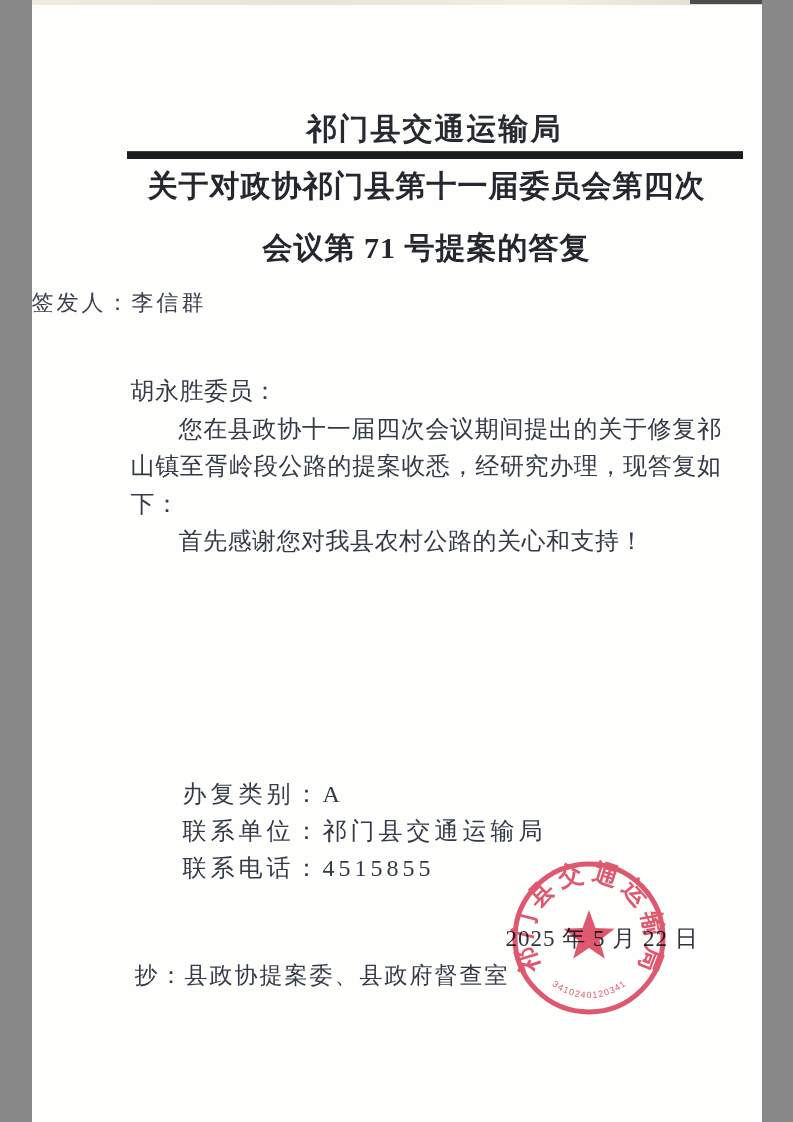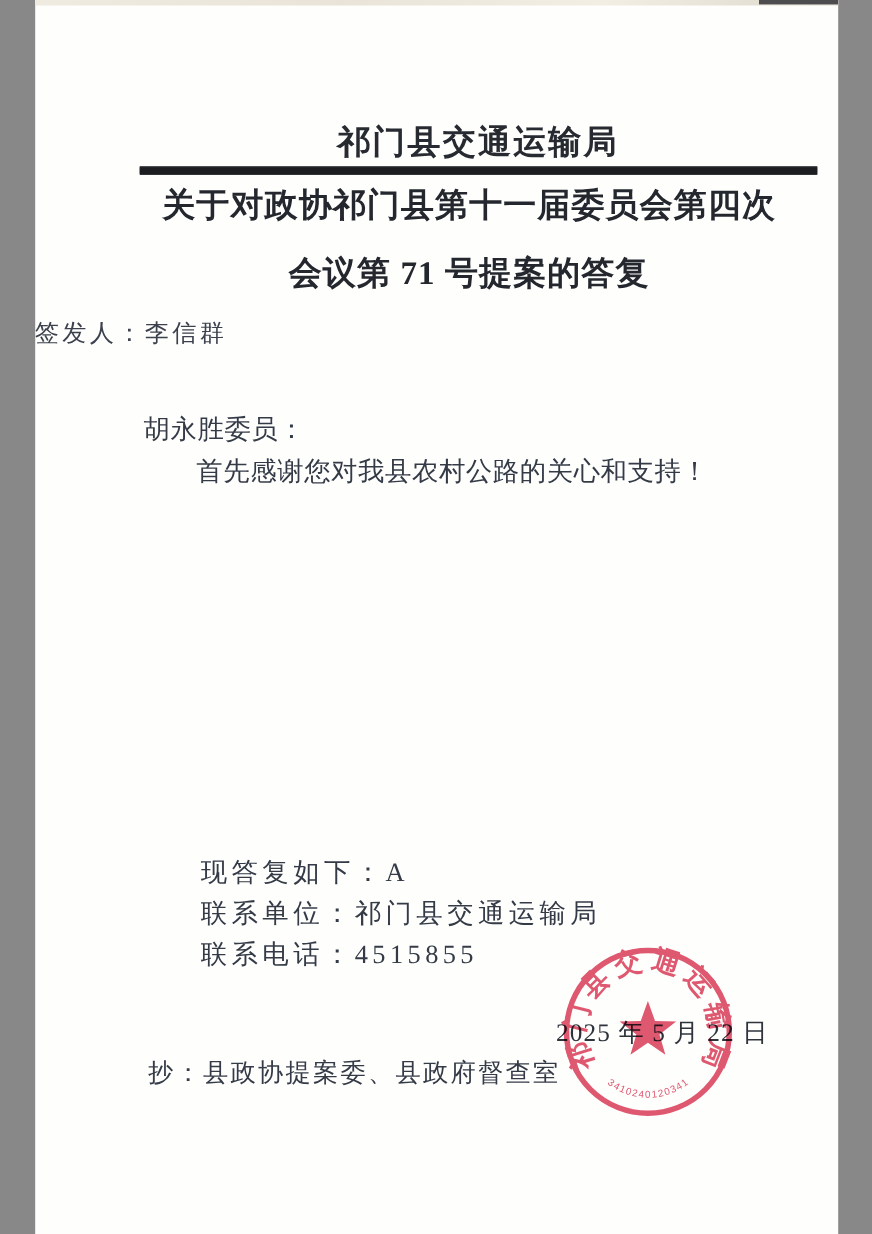--- a/index.html
+++ b/index.html
@@ -88,25 +88,26 @@
   <div class="issuer">祁门县交通运输局</div>
   <div class="head-rule"></div>
 
   <div class="doc-title line1">关于对政协祁门县第十一届委员会第四次</div>
   <div class="doc-title line2">会议第 71 号提案的答复</div>
 
   <div class="signer">签发人：李信群</div>
 
   <div class="body-block">
     <p class="salutation">胡永胜委员：</p>
+    <p>您在县政协十一届四次会议期间提出的关于修复祁山镇至胥岭段公路的提案收悉，经研究办理，现答复如下：</p>
     <p>首先感谢您对我县农村公路的关心和支持！</p>
   </div>
 
   <div class="contact-block">
-    <div>现答复如下：A</div>
+    <div>办复类别：A</div>
     <div>联系单位：祁门县交通运输局</div>
     <div>联系电话：4515855</div>
   </div>
 
   <div class="date-line">2025 年 5 月 22 日</div>
 
   <div class="cc-line">抄：县政协提案委、县政府督查室</div>
 
   <svg class="seal" viewBox="0 0 160 160" xmlns="http://www.w3.org/2000/svg">
     <defs>

